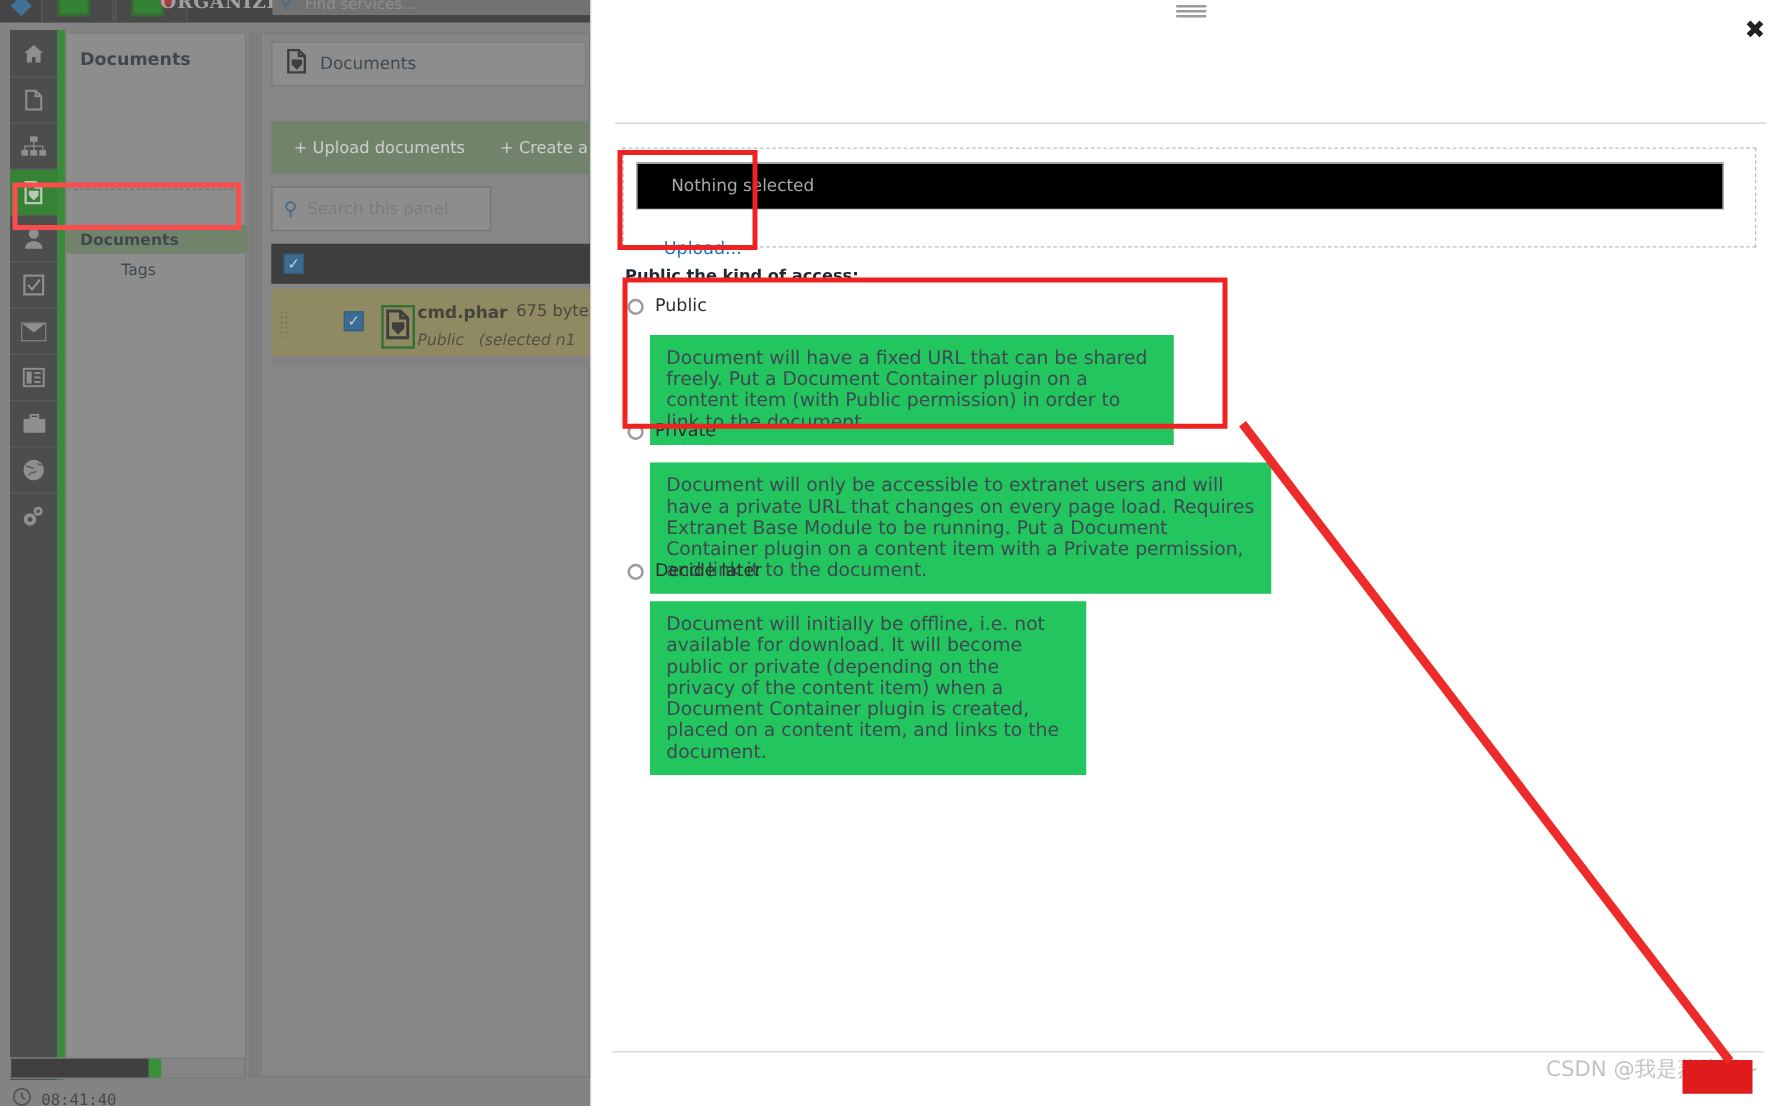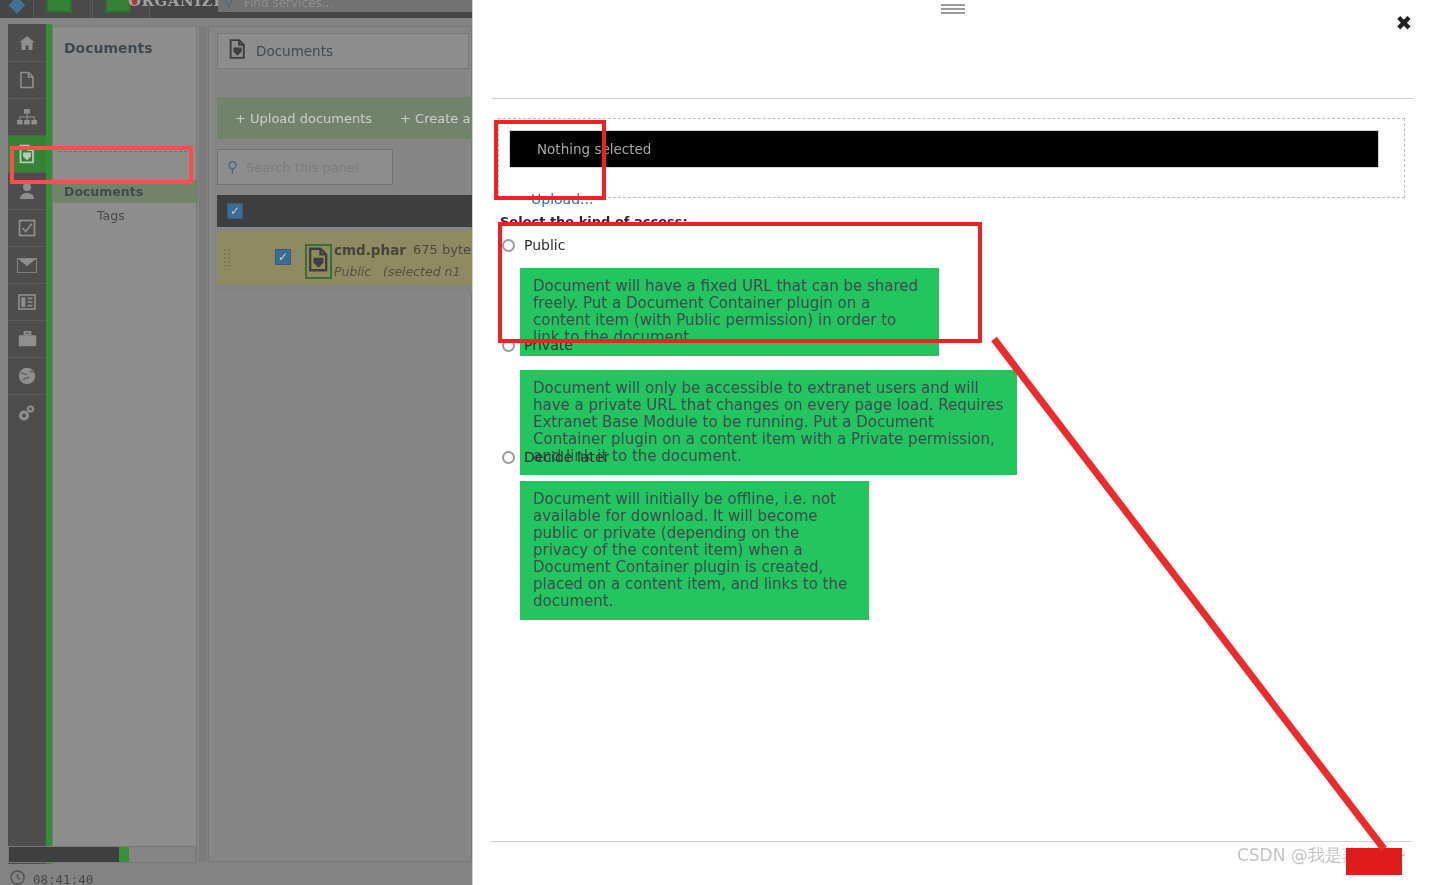--- a/index.html
+++ b/index.html
@@ -442,21 +442,21 @@
     <div class="modal-hr"></div>
   </div>
 
   <div class="dropzone">
     <div class="dz-input">
       <span class="ph">Nothing selected</span>
     </div>
     <div class="dz-upload">Upload...</div>
   </div>
 
-  <div class="fieldset-label">Select the kind of access:</div>
+  <div class="fieldset-label">Public the kind of access:</div>
 
   <div class="radio-row" style="left:502px; top:237px;">
     <span class="radio"></span>
     <span class="radio-label">Public</span>
   </div>
   <div class="hint" style="left:520px; top:268px; width:419px;">Document will have a fixed URL that can be shared freely. Put a Document Container plugin on a content item (with Public permission) in order to link to the document.</div>
 
   <div class="radio-row" style="left:502px; top:337px;">
     <span class="radio"></span>
     <span class="radio-label">Private</span>

